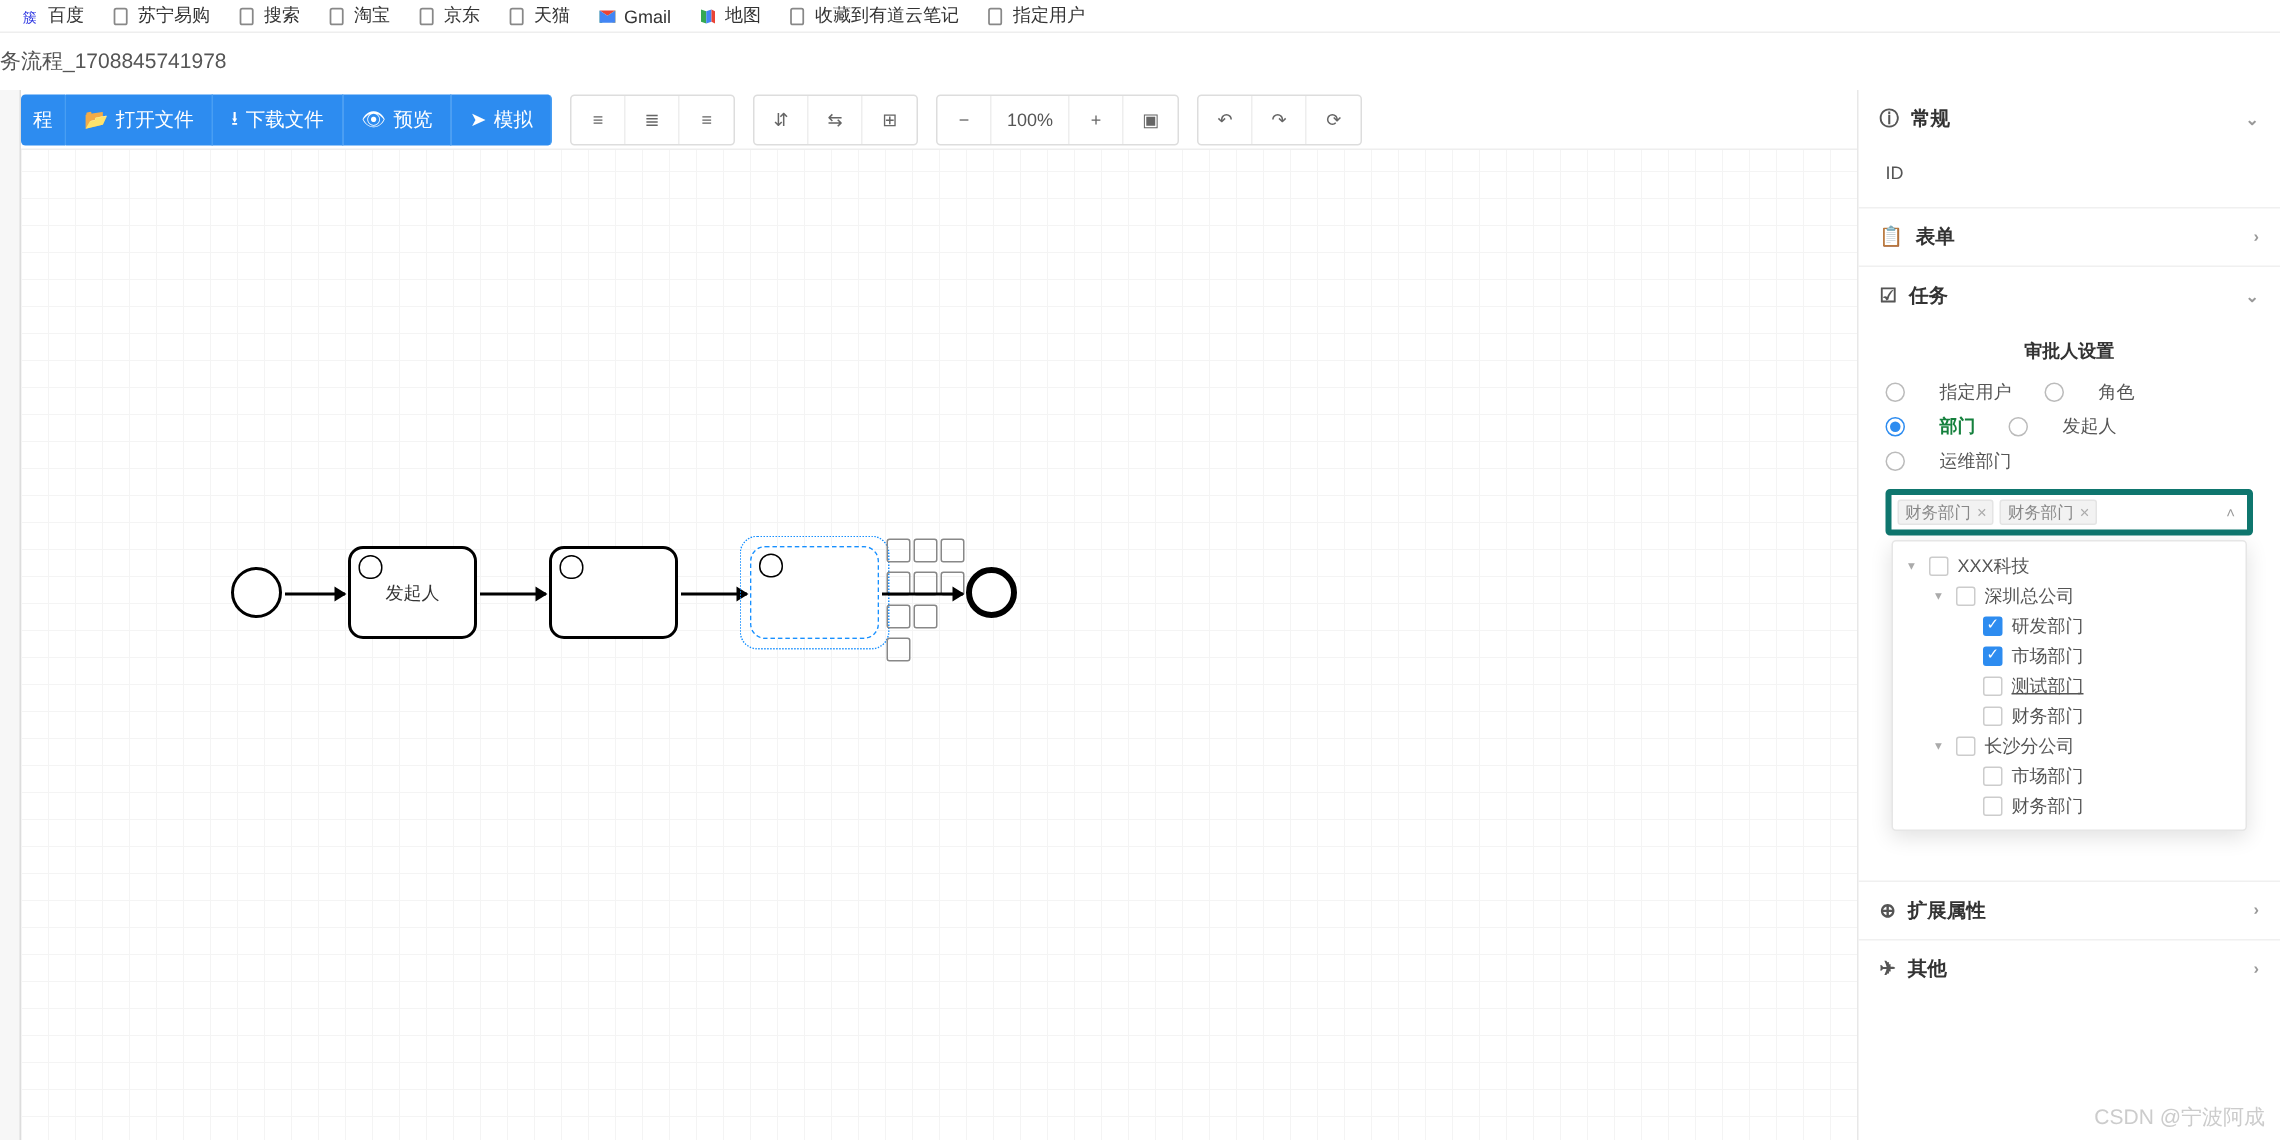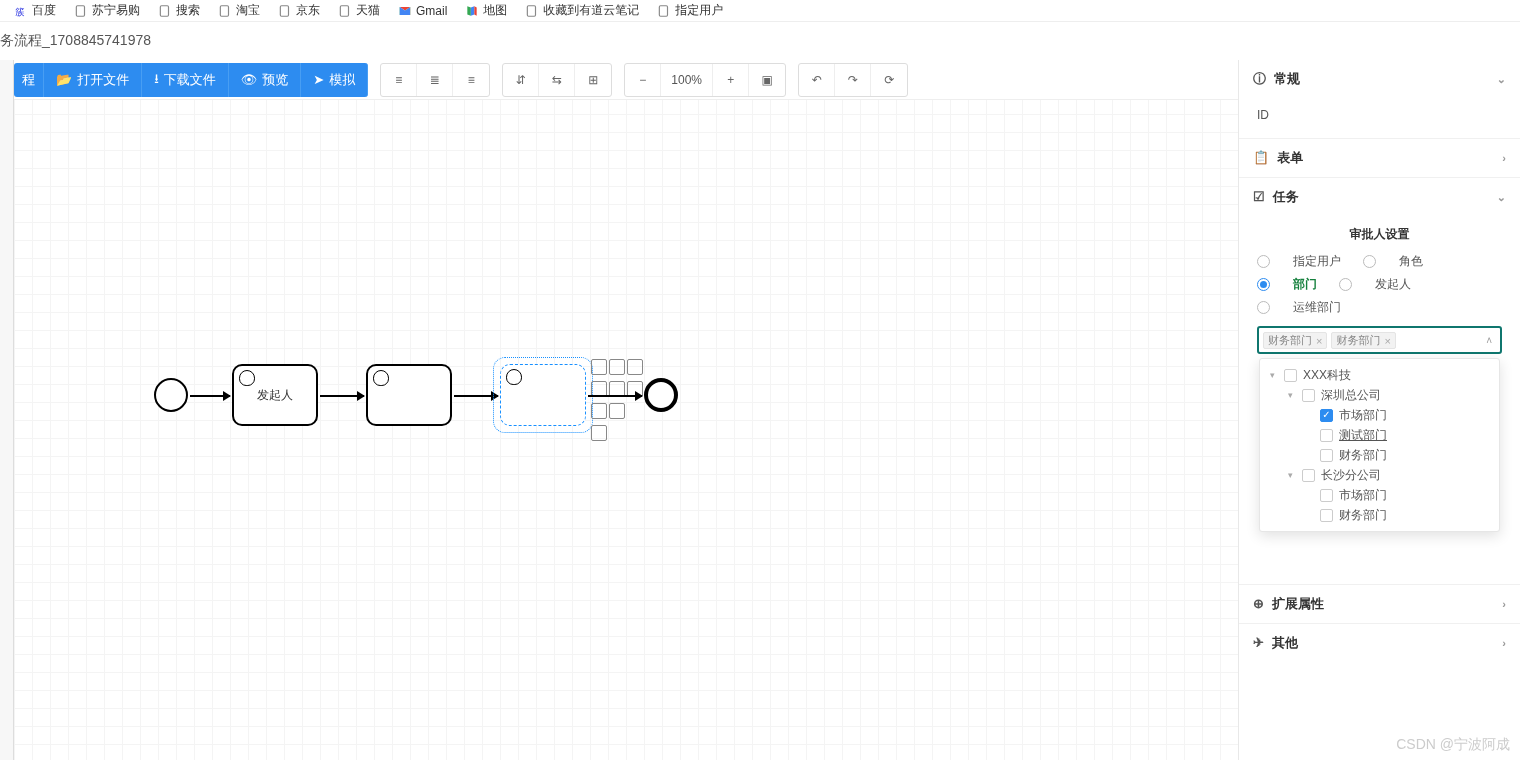--- a/index.html
+++ b/index.html
@@ -40,21 +40,21 @@
   .chev { color:#999; font-size:11px;}
   .sec-body { padding:4px 18px 10px 18px;}
   .form-row { display:flex; align-items:center; margin:6px 0;}
   .form-row label { width:56px; text-align:left; color:#555; margin-right:10px;}
   .form-row input[type=text] { flex:1; height:26px; border:1px solid #d9d9d9; border-radius:3px; padding:0 8px; font-size:12px;}
   .radio-row { display:flex; flex-wrap:wrap; gap:6px 22px; padding:6px 0 10px 0;}
   .radio-item { display:flex; align-items:center; gap:23px; font-size:12px; color:#555;}
   .radio-dot { width:13px; height:13px; border:1px solid #bbb; border-radius:50%; display:inline-flex; align-items:center; justify-content:center;}
   .radio-dot.sel{ border-color:#2d8cf0;}
   .radio-dot.sel::after{content:"";width:7px;height:7px;background:#2d8cf0;border-radius:50%;}
-  .multi-select { position:relative; border:2px solid #0f766e; border-radius:3px; padding:3px 26px 3px 4px; min-height:28px; display:flex; gap:4px; align-items:flex-end; background:#fff;}
+  .multi-select { position:relative; border:4px solid #0f766e; border-radius:3px; padding:3px 26px 3px 4px; min-height:28px; display:flex; gap:4px; align-items:flex-end; background:#fff;}
   .tag { background:#f2f2f2; border:1px solid #e4e4e4; border-radius:2px; padding:0 4px; font-size:11px; color:#888; display:flex; align-items:center; gap:4px;}
   .tag .x{ cursor:pointer; color:#aaa;}
   .ms-arrow { position:absolute; right:8px; top:7px; color:#999; font-size:10px;}
   .tree-pop { position:absolute; left:0; right:0; top:30px; border:1px solid #e6e6e6; background:#fff; box-shadow:0 4px 14px rgba(0,0,0,.12); border-radius:3px; padding:6px 0; z-index:40; max-height:240px; overflow:auto;}
   .tree-row { display:flex; align-items:center; height:20px; padding:0 8px; font-size:12px; color:#555; gap:6px;}
   .tree-row .caret{ width:8px; color:#aaa; font-size:9px;}
   .tree-row .cb { width:13px; height:13px; border:1px solid #ccc; border-radius:2px; display:inline-flex; align-items:center; justify-content:center;}
   .tree-row .cb.ck { background:#2d8cf0; border-color:#2d8cf0;}
   .tree-row .cb.ck::after{content:"✓";color:#fff;font-size:10px;line-height:10px;}
   .divider { height:1px; background:#f0f0f0; margin:0 0;}
@@ -260,20 +260,25 @@
               <span>XXX科技</span>
             </div>
             <div class="tree-row" style="padding-left: 28px;">
               <span class="caret">▾</span>
               <span class="cb"></span>
               <span>深圳总公司</span>
             </div>
             <div class="tree-row" style="padding-left: 46px;">
               <span class="caret"></span>
               <span class="cb ck"></span>
+              <span>研发部门</span>
+            </div>
+            <div class="tree-row" style="padding-left: 46px;">
+              <span class="caret"></span>
+              <span class="cb ck"></span>
               <span>市场部门</span>
             </div>
             <div class="tree-row" style="padding-left: 46px; text-decoration: underline;">
               <span class="caret"></span>
               <span class="cb"></span>
               <span>测试部门</span>
             </div>
             <div class="tree-row" style="padding-left: 46px;">
               <span class="caret"></span>
               <span class="cb"></span>

